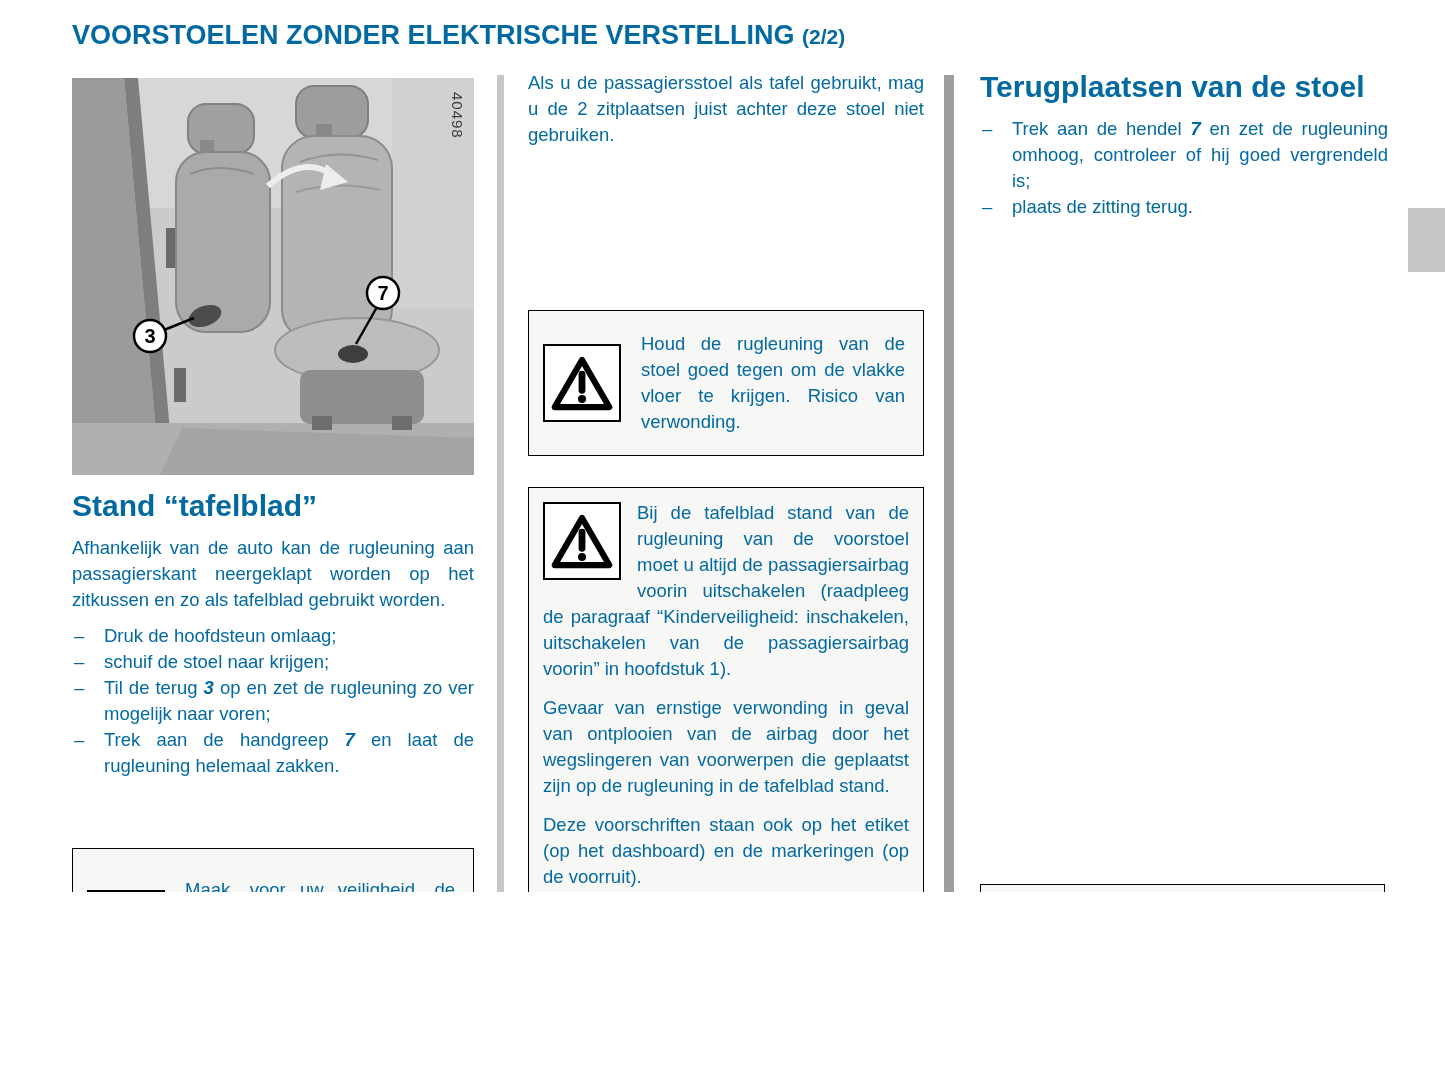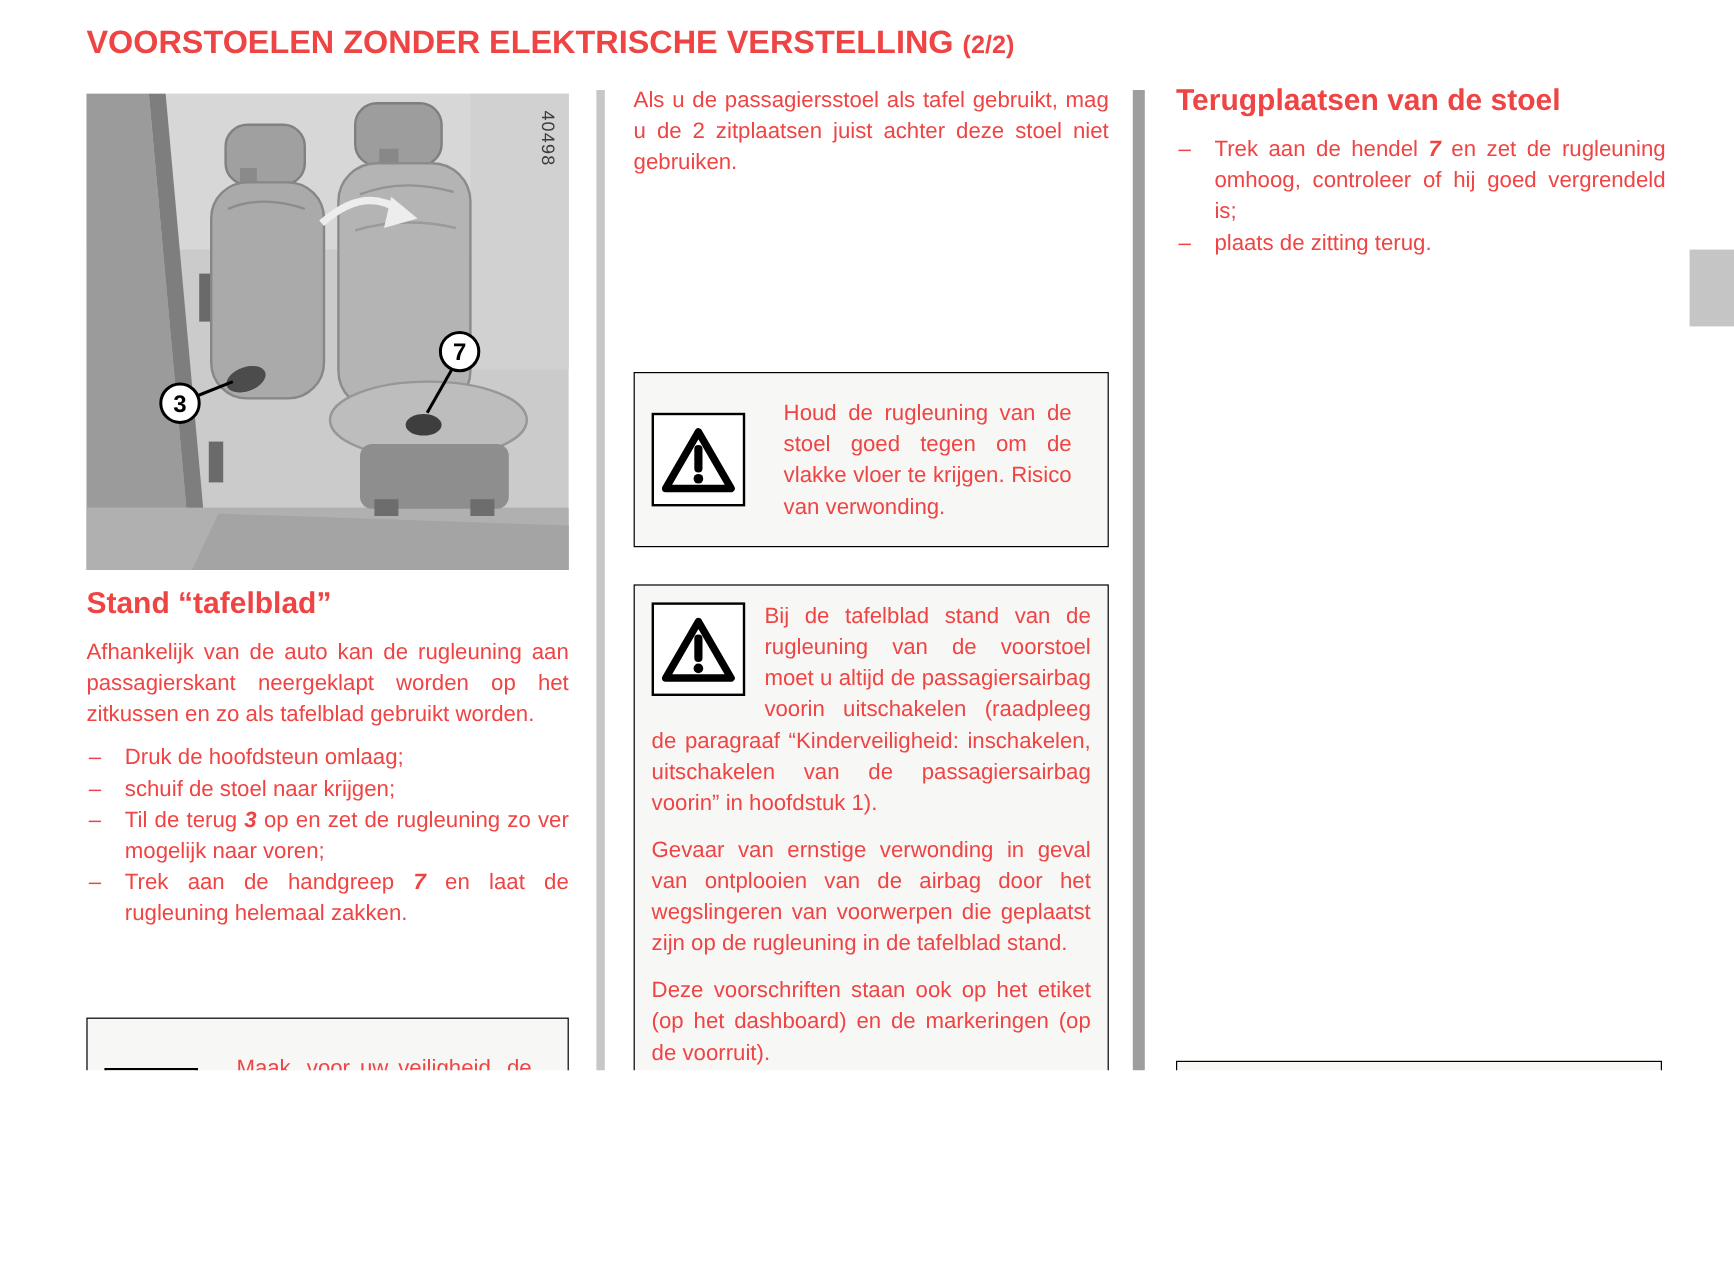--- a/index.html
+++ b/index.html
@@ -1,56 +1,56 @@
 <!DOCTYPE html>
 <html><head>
 <meta charset="utf-8">
 <style>
   html,body { margin:0; padding:0; background:#ffffff; }
   .page {
     position:relative; width:1445px; height:892px; background:#ffffff;
-    font-family:"Liberation Sans", sans-serif; color:#ef4444; overflow:hidden;
+    font-family:"Liberation Sans", sans-serif; color:#0369a1; overflow:hidden;
   }
   .title { position:absolute; left:72px; top:20px; font-weight:bold; font-size:27px; white-space:nowrap; }
   .title .suffix { font-size:21px; }
 
   .divider { position:absolute; top:75px; height:937px; }
   .divider-left  { left:497px; width:7px;  background:#c7c7c7; }
   .divider-right { left:944px; width:10px; background:#9e9e9e; }
   .side-tab { position:absolute; left:1408px; top:208px; width:37px; height:64px; background:#c5c5c5; }
 
   .col { position:absolute; }
   .col-left  { left:72px;  top:78px; width:402px; }
   .col-mid   { left:528px; top:70px; width:396px; }
   .col-right { left:980px; top:70px; width:408px; }
 
   .figure { width:402px; height:397px; }
   .figure svg { display:block; }
 
-  .colhead { font-size:25px; font-weight:bold; margin:14px 0 12px 0; }
+  .colhead { font-size:30px; font-weight:bold; margin:14px 0 12px 0; }
   .col-right .colhead { margin-top:0; }
   .para { font-size:18.5px; line-height:26px; text-align:justify; margin:0 0 10px 0; }
 
   .bullets { margin-top:2px; }
   .bullet { display:flex; font-size:18.5px; line-height:26px; }
   .bullet .dash { flex:none; width:30px; padding-left:2px; }
   .bullet .btxt { flex:1; text-align:justify; }
   .bullet .btxt b { font-style:italic; }
 
   .warnbox {
     position:absolute; box-sizing:border-box; border:1px solid #000;
     background:#f7f7f5; padding:12px 14px;
   }
   .warnbox.flexbox { display:flex; align-items:center; gap:16px; }
   .warn-icon {
     flex:none; width:78px; height:78px; box-sizing:border-box; border:2px solid #000;
     background:#fff; display:flex; align-items:center; justify-content:center;
   }
   .warn-icon svg { width:62px; height:57px; }
-  .warn-text { margin:16px; }
+  .warn-text { margin:4px; }
   .float-icon { float:left; margin:2px 16px 6px 0; }
   .ptext p { font-size:18.5px; line-height:26px; text-align:justify; margin:0 0 13px 0; }
   .ptext p:last-child { margin-bottom:0; }
 
   .page-number { position:absolute; right:70px; top:1032px; font-size:17px; font-weight:bold; }
   .print-mark { position:absolute; left:281px; top:1046px; width:14px; height:24px; background:#141414; }
 </style>
 </head>
 <body>
 

